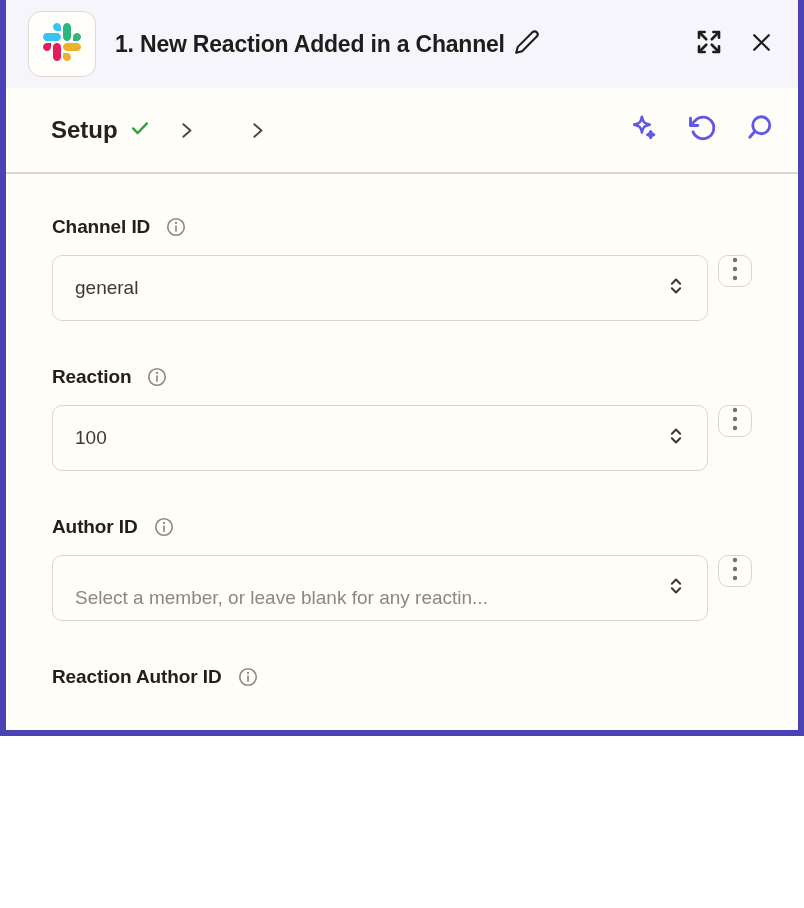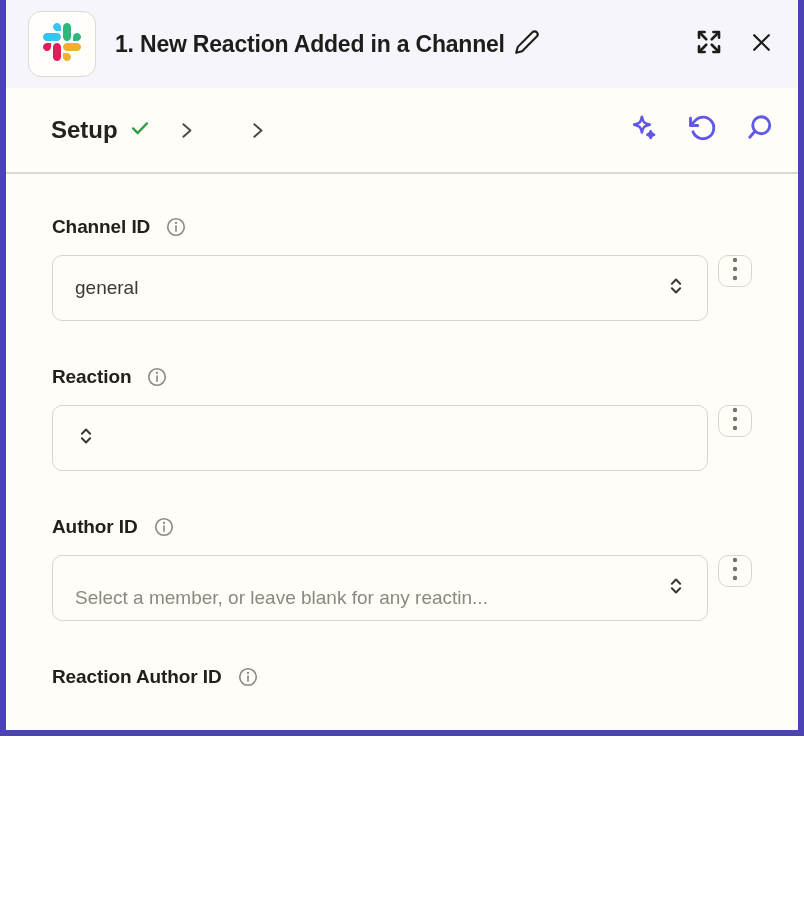--- a/index.html
+++ b/index.html
@@ -242,20 +242,21 @@
         <span>
           <svg width="22" height="22" viewBox="0 0 24 24" fill="none" stroke="#8d8a84" stroke-width="1.8">
             <circle cx="12" cy="12" r="9"></circle>
               <line x1="12" y1="11" x2="12" y2="16.5" stroke-linecap="round"></line>
               <circle cx="12" cy="7.6" r="1.25" fill="#8d8a84" stroke="none"></circle>
           </svg>
         </span>
       </div>
       <div class="control-row">
         <div class="select-box">
+          <span class="select-value">100</span>
           <span>
             <svg width="22" height="22" viewBox="0 0 24 24" fill="none" stroke="#3a3833" stroke-width="2.2" stroke-linecap="round" stroke-linejoin="round">
               <polyline points="7.5 9.5 12 5 16.5 9.5"></polyline>
                 <polyline points="7.5 14.5 12 19 16.5 14.5"></polyline>
             </svg>
           </span>
         </div>
         <div class="kebab-btn">
           <span>
             <svg width="8" height="26" viewBox="0 0 8 26" fill="#75726a">

